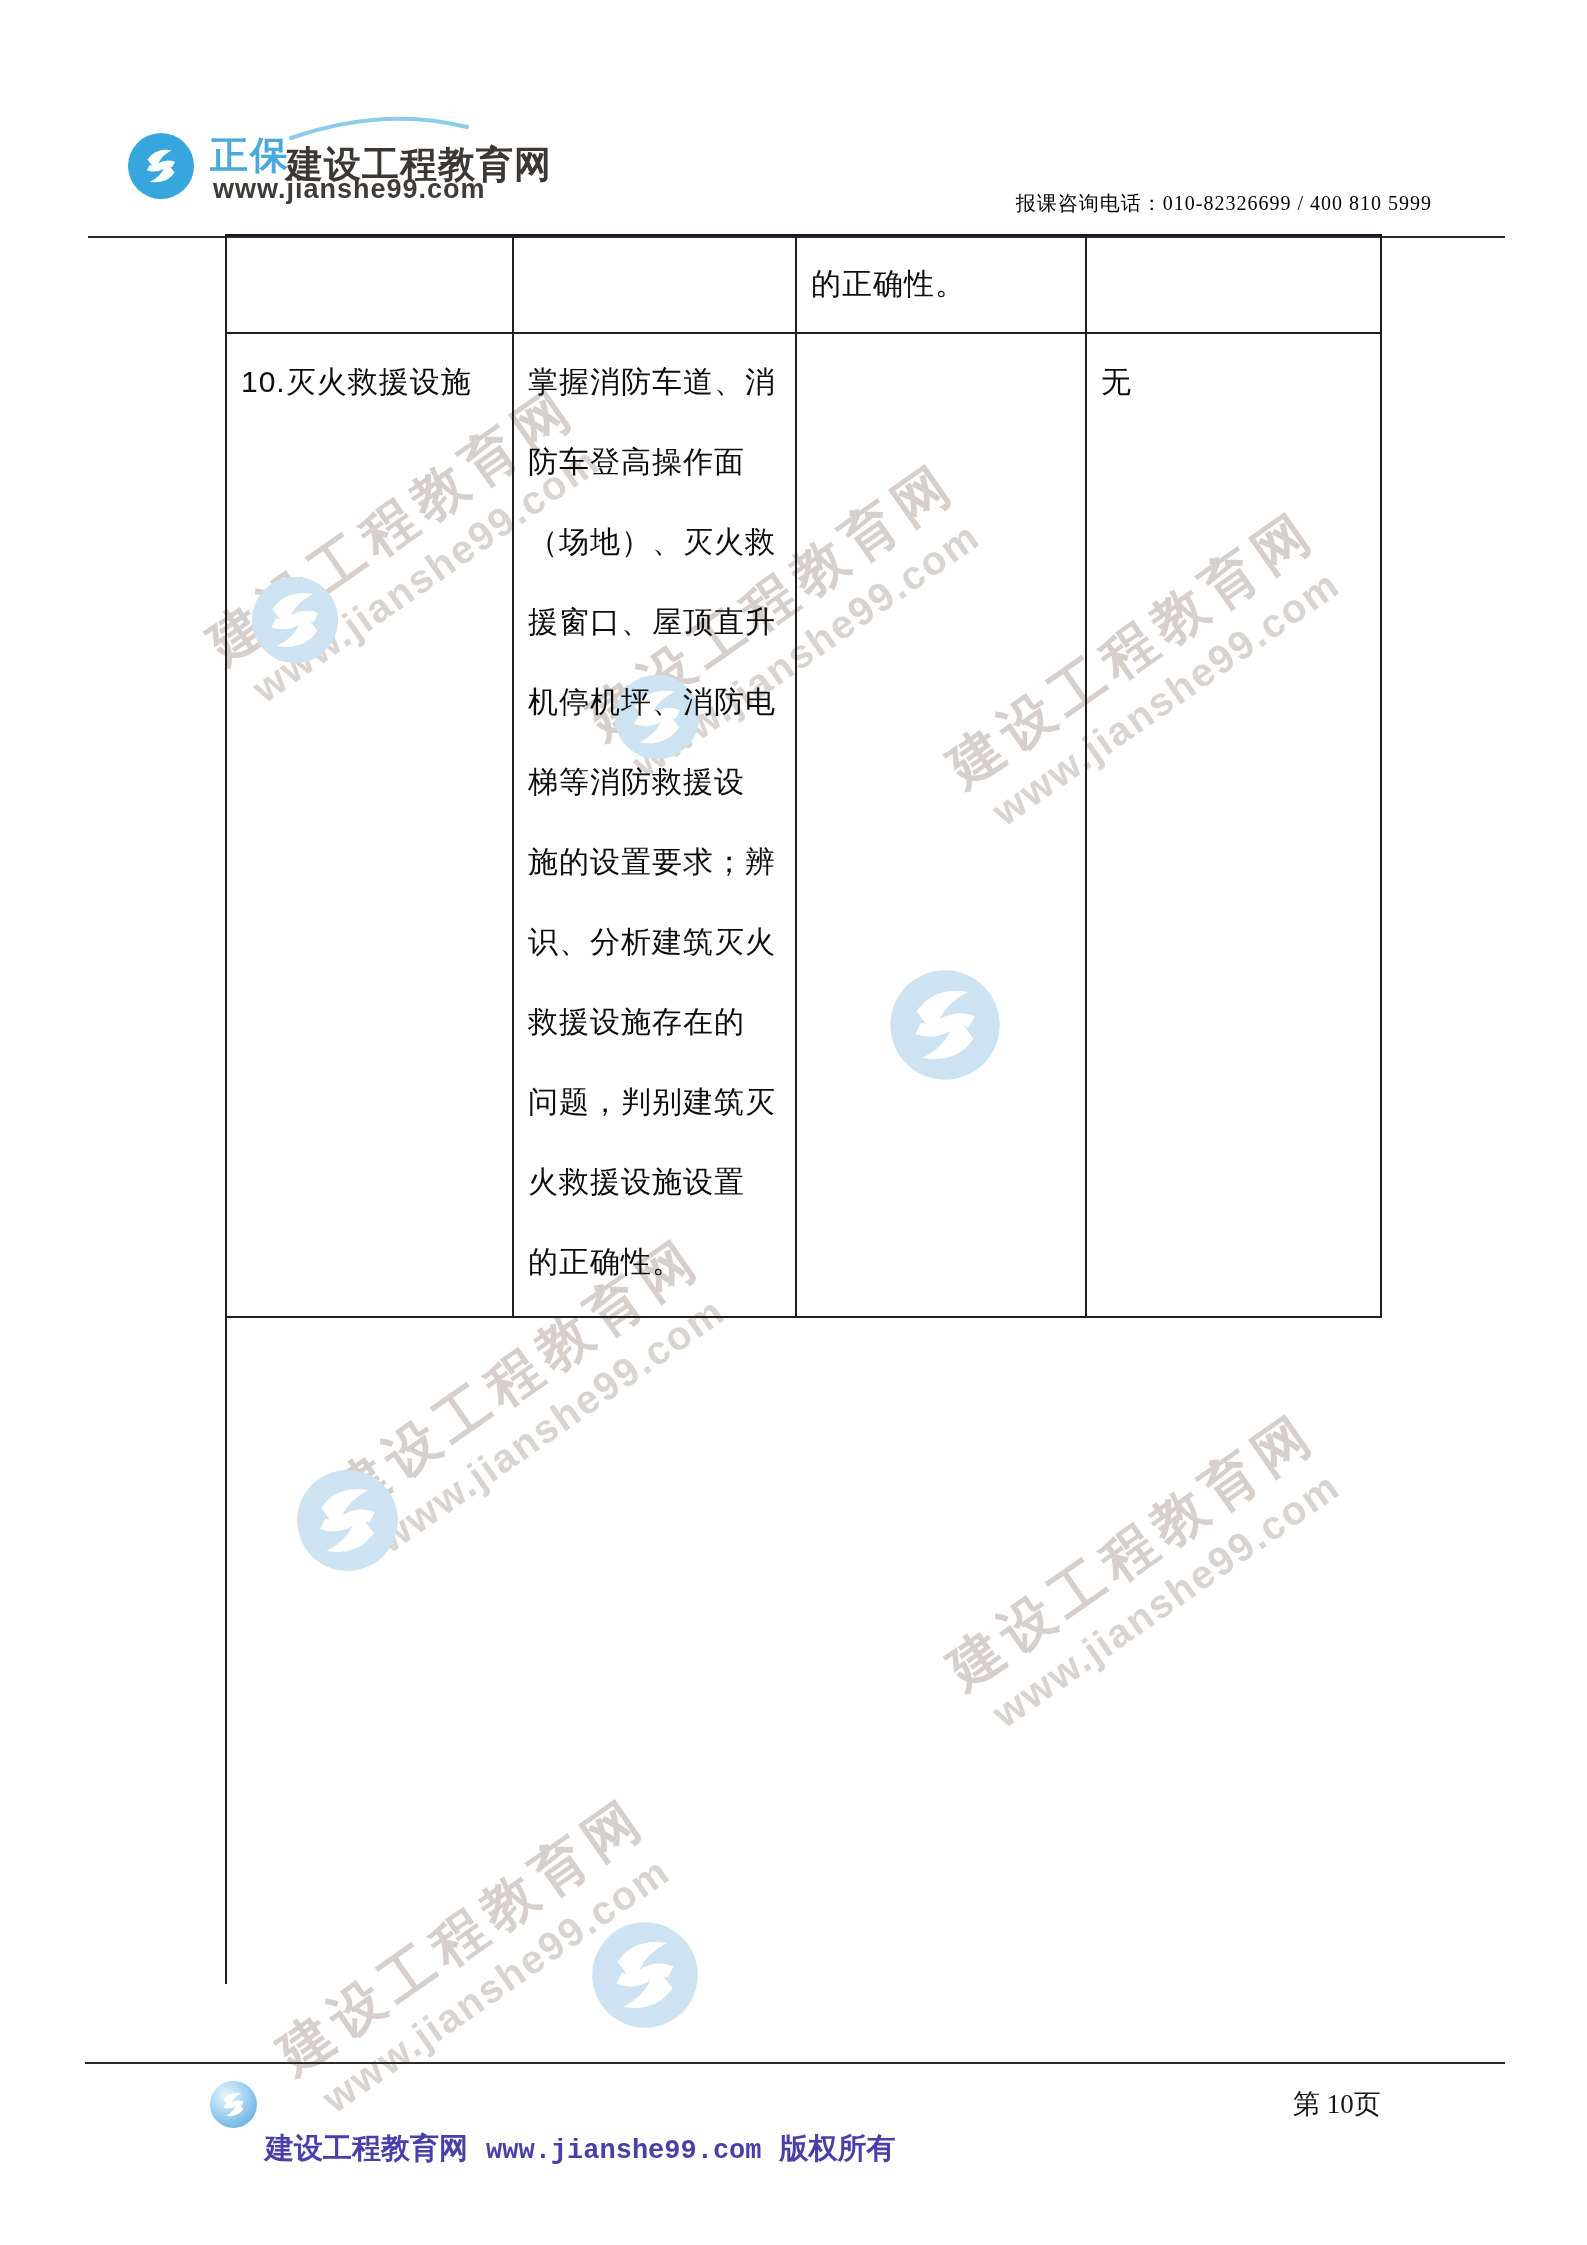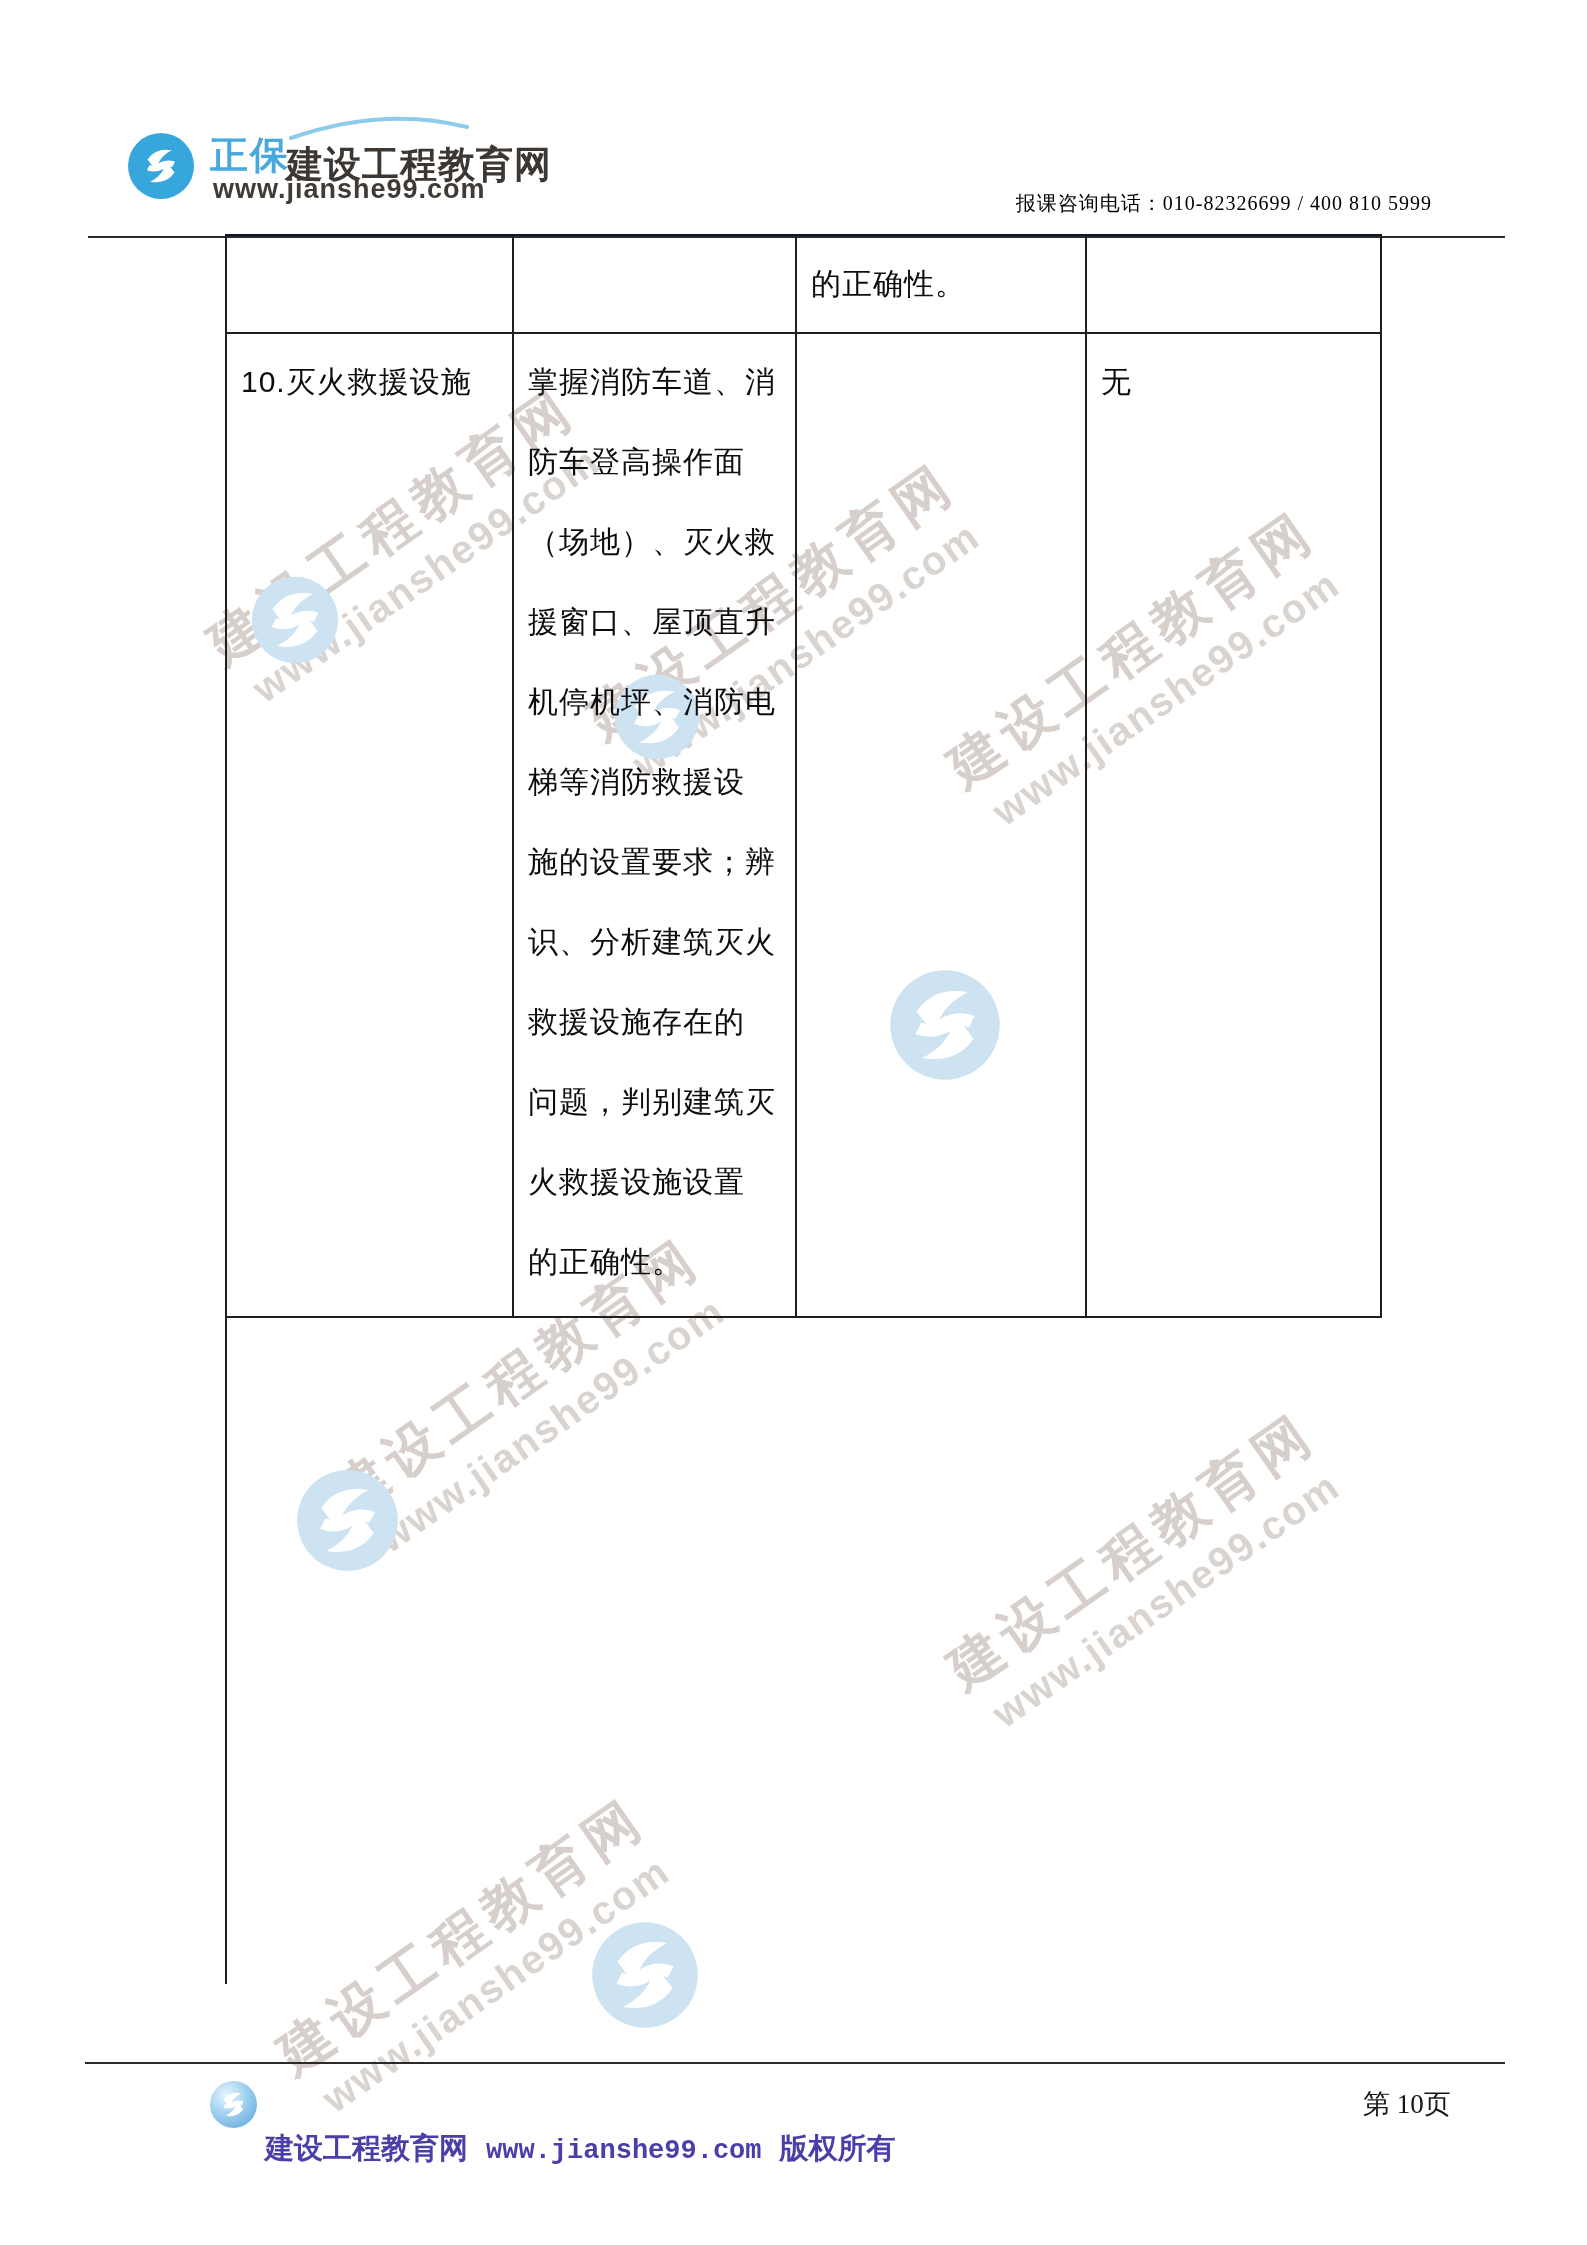--- a/index.html
+++ b/index.html
@@ -39,21 +39,21 @@
       color:#0d0d0d;white-space:pre-line;overflow:hidden;text-align:justify;}
 
   
   .footer-rule{position:absolute;left:85px;top:2062px;width:1420px;height:2px;background:#2a2a2a;z-index:1;}
   .ftr-logo{position:absolute;left:210px;top:2081px;width:47px;height:47px;border-radius:50%;
             background:radial-gradient(circle at 35% 30%, #e9f5fd 0%, #9fd0ef 45%, #56a2d8 100%);z-index:1;}
   .ftr-logo svg{position:absolute;left:4px;top:4px;}
   .footer-line{position:absolute;left:265px;top:2089px;z-index:1;color:#4a3fa8;font-size:29px;
                font-weight:bold;white-space:nowrap;margin-top:40px;}
   .footer-line .url{font-family:"Liberation Mono",monospace;font-size:27px;font-weight:bold;margin:0 10px;}
-  .page-num{position:absolute;left:1363px;top:2086px;font-size:27px;color:#151515;
+  .page-num{position:absolute;left:1293px;top:2086px;font-size:27px;color:#151515;
             font-family:"Liberation Serif",serif;z-index:1;}
 </style>
 </head>
 <body>
 
 <div class="page">
 
   <div class="wm wm-text" style="left:405px;top:545px;">
     <div class="l1">建设工程教育网</div>
     <div class="l2">www.jianshe99.com</div>

